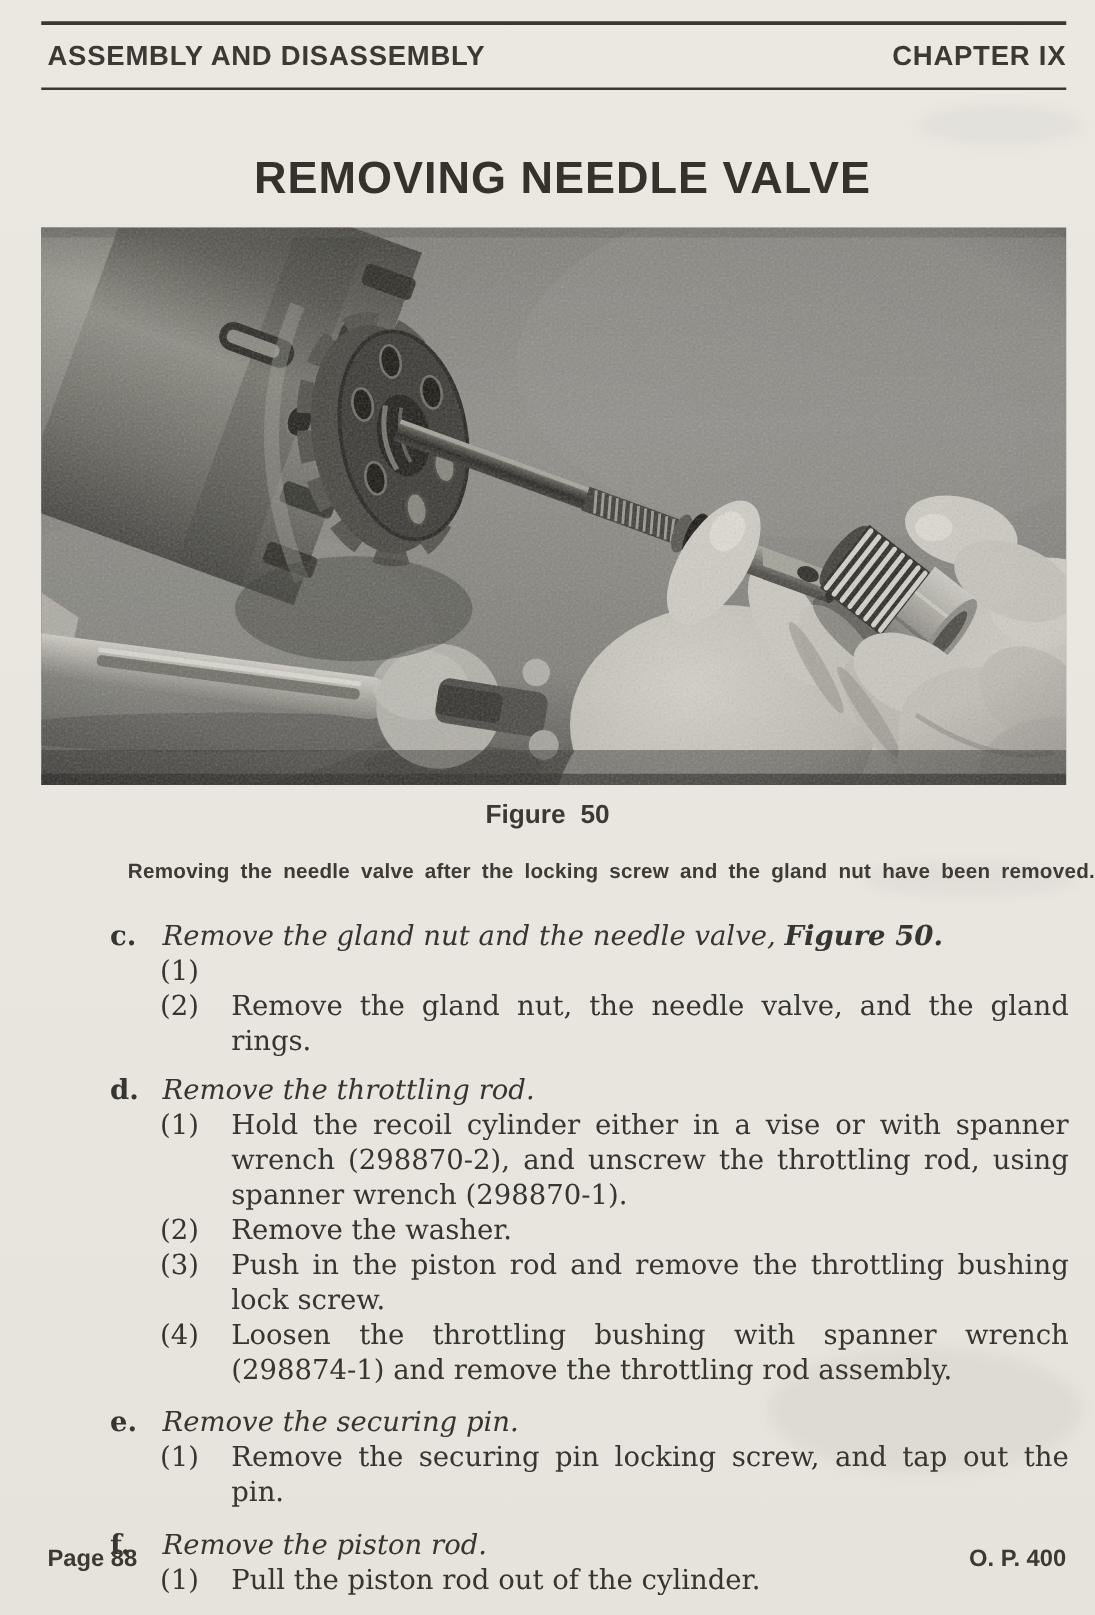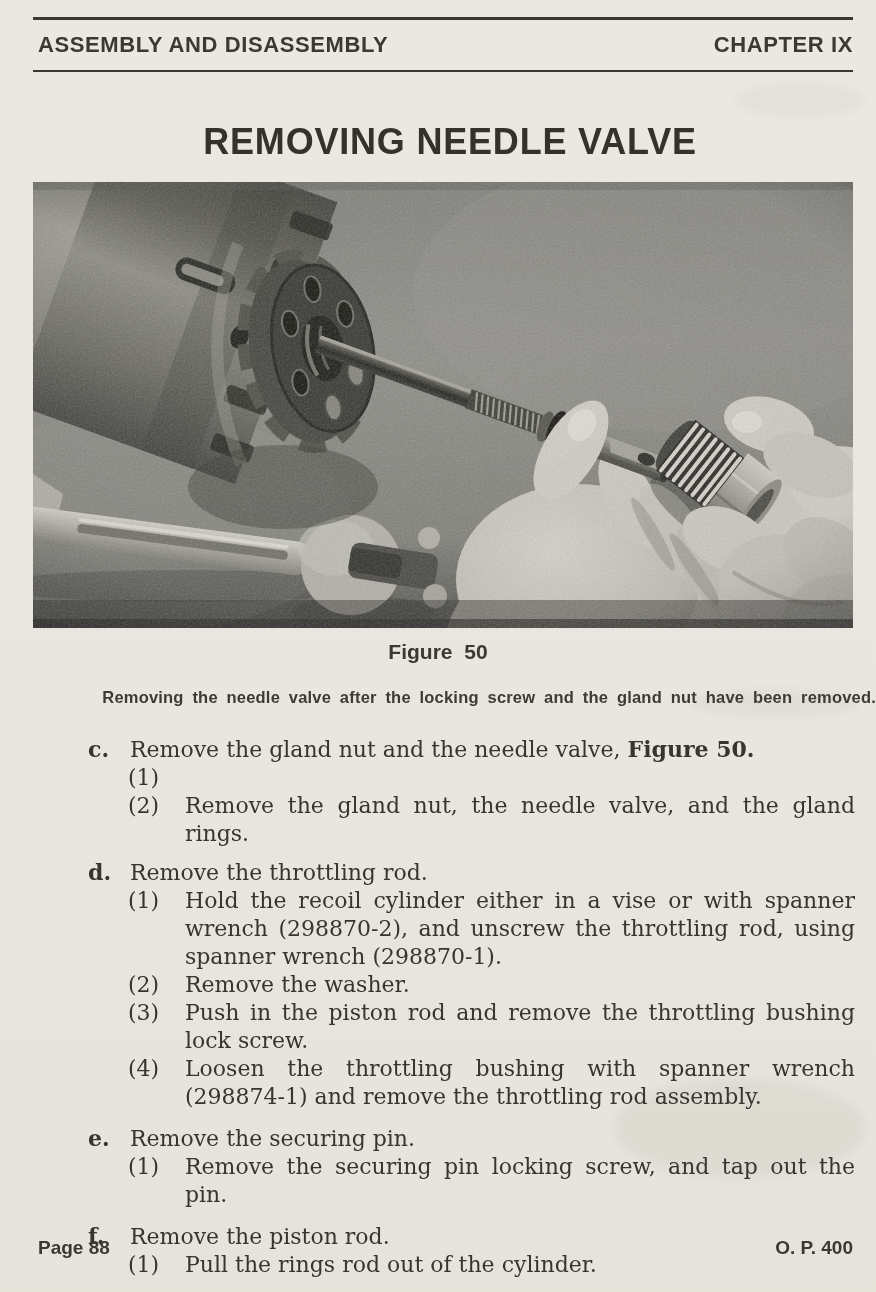--- a/index.html
+++ b/index.html
@@ -20,21 +20,21 @@
     font-size:21px;font-weight:600;word-spacing:6px;color:#3b3933;}
   .figure-caption{position:absolute;left:0;top:688px;width:100%;text-align:right;white-space:nowrap;
     font-size:16.5px;font-weight:600;word-spacing:4px;letter-spacing:.2px;color:#3d3b34;}
   .content{position:absolute;left:88px;top:735px;width:767px;
     font-family:"DejaVu Serif",serif;font-size:22px;line-height:28px;color:#37352f;}
   .section{margin:0 0 10px 0;}
   .section.gap-lg{margin-bottom:13px;}
   .section:last-child{margin-bottom:0;}
   .step{display:flex;}
   .step .letter{width:42px;flex:0 0 42px;font-weight:700;}
-  .step .lead{flex:1;}
+  .step .lead{flex:1;font-style:italic;}
   .step .lead b{font-weight:700;}
   .substep{display:flex;padding-left:40px;}
   .substep .num{width:57px;flex:0 0 57px;}
   .substep .sub-text{flex:1;text-align:justify;}
   .footer{position:absolute;left:38px;width:815px;top:1237px;display:flex;justify-content:space-between;
     font-size:19px;font-weight:600;color:#3b3932;}
   .ghost{position:absolute;border-radius:50%;filter:blur(5px);pointer-events:none;}
   .ghost-1{left:690px;top:690px;width:170px;height:26px;background:rgba(80,74,62,.05);}
   .ghost-2{left:615px;top:1078px;width:250px;height:100px;background:rgba(80,74,62,.055);}
   .ghost-3{left:735px;top:84px;width:130px;height:32px;background:rgba(80,74,62,.045);}
@@ -325,21 +325,21 @@
       </div>
     </div>
 
     <div class="section">
       <div class="step">
         <span class="letter">f.</span>
         <span class="lead"><span>Remove the piston rod.</span><b></b></span>
       </div>
       <div class="substep">
         <span class="num">(1)</span>
-        <span class="sub-text">Pull the rings rod out of the cylinder.</span>
+        <span class="sub-text">Pull the piston rod out of the cylinder.</span>
       </div>
     </div>
 
   </div>
 
   <div class="footer">
     <span>Page 88</span>
     <span>O. P. 400</span>
   </div>
 

